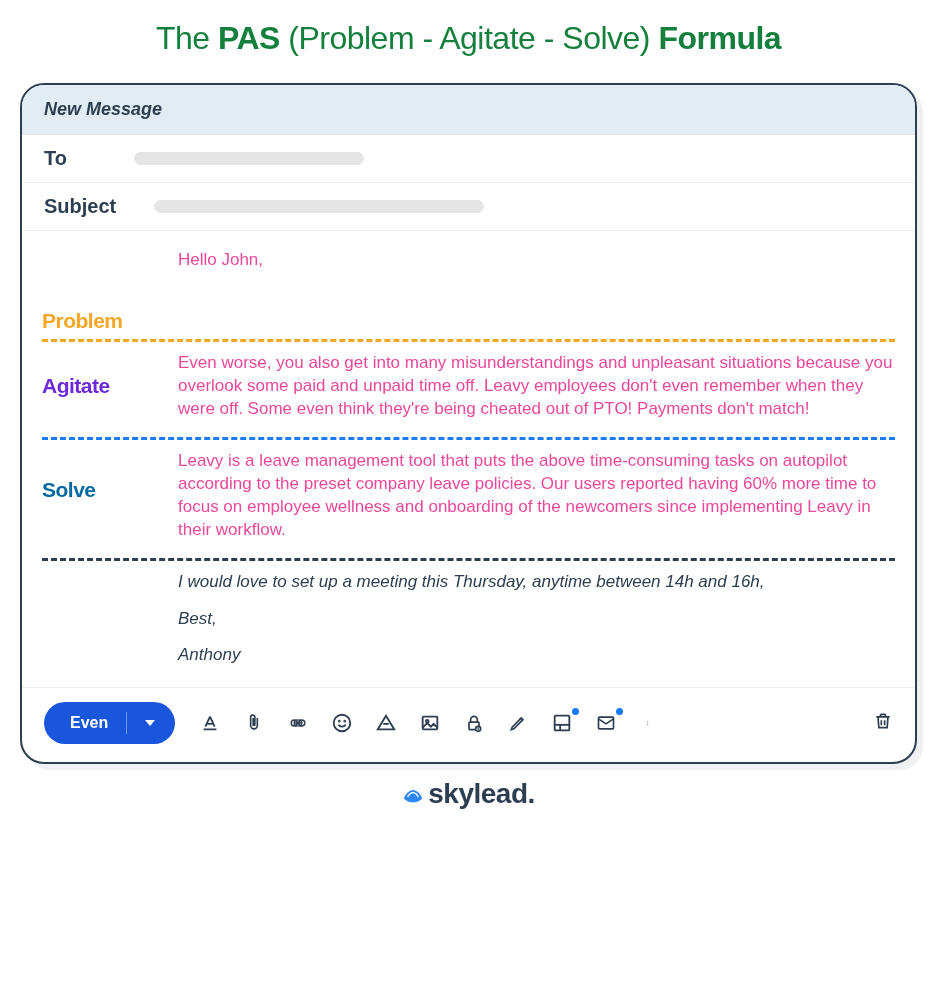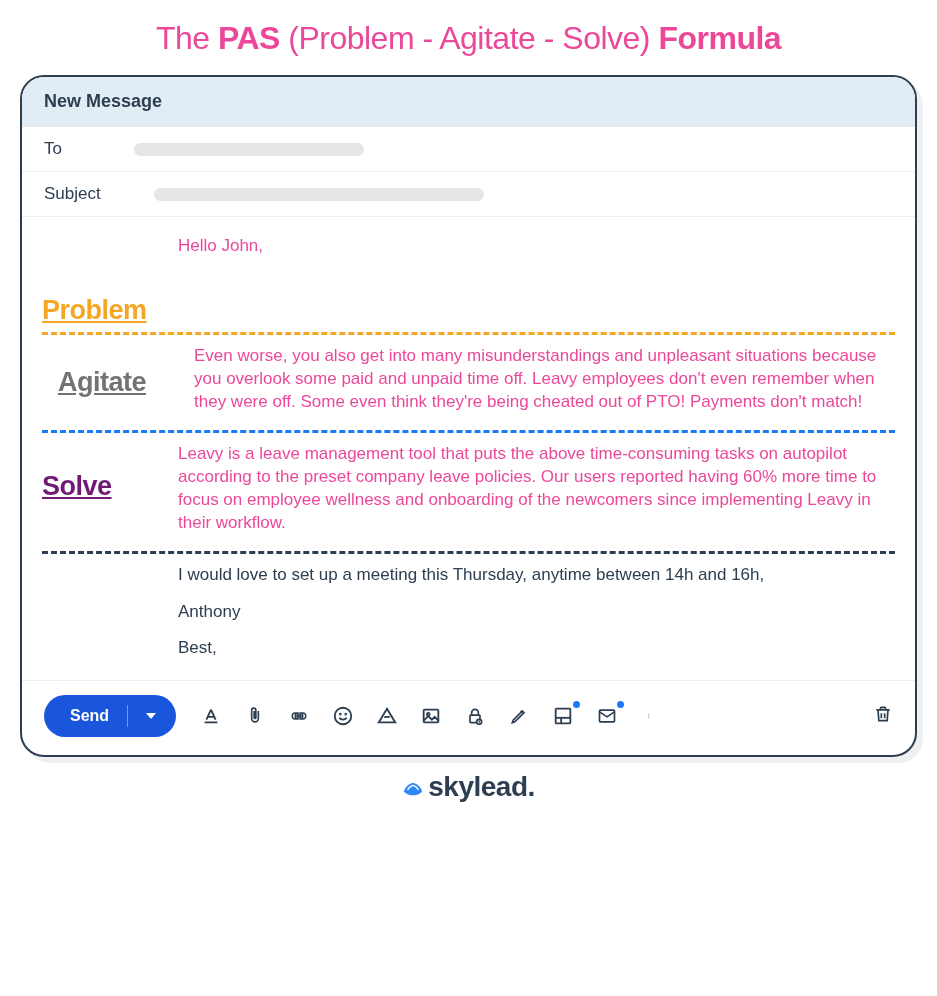--- a/index.html
+++ b/index.html
@@ -6,50 +6,51 @@
   body {
     font-family: -apple-system, BlinkMacSystemFont, 'Segoe UI', Helvetica, Arial, sans-serif;
     background: #ffffff;
     width: 937px;
     padding: 20px 20px 10px 20px;
     color: #2c3e50;
   }
   .title {
     text-align: center;
     font-size: 32px;
-    color: #ec4899;
+    color: #15803d;
     font-weight: 400;
-    margin-bottom: 18px;
+    margin-bottom: 26px;
     letter-spacing: -0.5px;
   }
   .title b { font-weight: 800; }
   .window {
     border: 2px solid #2c3e50;
     border-radius: 24px;
     overflow: hidden;
     background: #fff;
     box-shadow: 6px 6px 0 rgba(44,62,80,0.08);
   }
   .win-header {
     background: #e1ecf4;
     padding: 14px 22px;
     font-weight: 700;
     font-size: 18px;
     color: #2c3e50;
     border-bottom: 1px solid #e3e3e3;
+    font-style: italic;
   }
   .field-row {
     display: flex;
     align-items: center;
     padding: 12px 22px;
     border-bottom: 1px solid #eee;
   }
   .field-label {
-    font-weight: 400;
-    font-size: 17px;
+    font-weight: 700;
+    font-size: 20px;
     color: #2c3e50;
     width: 90px;
   }
   .placeholder-bar {
     height: 13px;
     border-radius: 7px;
     background: #e5e5e5;
   }
   .pb-to { width: 230px; }
   .pb-subject { width: 330px; margin-left: 20px;}
@@ -57,28 +58,27 @@
     padding: 18px 20px 6px 20px;
   }
   .pas-row {
     display: flex;
     gap: 16px;
   }
   .pas-label {
     width: 120px;
     flex-shrink: 0;
     font-weight: 800;
-    font-size: 27px;
+    font-size: 21px;
     padding-top: 30px;
     letter-spacing: -0.5px;
-    text-decoration: underline;
   }
   .pas-label.problem { color: #f5a623; padding-top: 60px;}
-  .pas-label.agitate { color: #737373; padding-top: 22px; margin-left: 16px;}
-  .pas-label.solve   { color: #701a75; padding-top: 28px;}
+  .pas-label.agitate { color: #6d28d9; padding-top: 22px;}
+  .pas-label.solve   { color: #0369a1; padding-top: 28px;}
   .pas-text {
     flex: 1;
     font-size: 17px;
     line-height: 1.35;
     color: #ec4899;
   }
   .pas-text p { margin-bottom: 14px; }
   .pas-text p:last-child { margin-bottom: 10px; }
   .dashed {
     border: none;
@@ -88,21 +88,21 @@
   }
   .dashed.orange { border-color: #f5a623; }
   .dashed.blue   { border-color: #1a7af8; }
   .dashed.dark   { border-color: #2c3e50; }
   .closing {
     padding-left: 136px;
     font-size: 17px;
     line-height: 1.35;
     color: #2c3e50;
   }
-  .closing p { margin-bottom: 14px; }
+  .closing p { margin-bottom: 14px; font-style: italic; }
   .toolbar {
     border-top: 1px solid #eee;
     padding: 14px 22px 18px 22px;
     display: flex;
     align-items: center;
     gap: 24px;
   }
   .send-btn {
     background: #1a56db;
     color: #fff;
@@ -189,28 +189,28 @@
       <div class="pas-text">
         <p>Leavy is a leave management tool that puts the above time-consuming tasks on autopilot according to the preset company leave policies. Our users reported having 60% more time to focus on employee wellness and onboarding of the newcomers since implementing Leavy in their workflow.</p>
       </div>
     </div>
     <hr class="dashed dark">
 
     <div class="closing">
       <p>
         <span>I would love to set up a meeting this Thursday, anytime between 14h and 16h,</span><br>
       </p>
+      <p>Best,</p>
       <p>Anthony</p>
-      <p>Best,</p>
     </div>
   </div>
 
   <div class="toolbar">
     <button class="send-btn">
-      <span>Send</span>
+      <span>Even</span>
       <span class="send-divider"></span>
       <span class="caret-down"></span>
     </button>
 
     <div class="tool-icons">
       <span class="ico">
         <svg viewBox="0 0 24 24" width="22" height="22">
             <path d="M5 19h14M12 5l-5 11M12 5l5 11M9 13h6"></path>
           </svg>
       </span>

